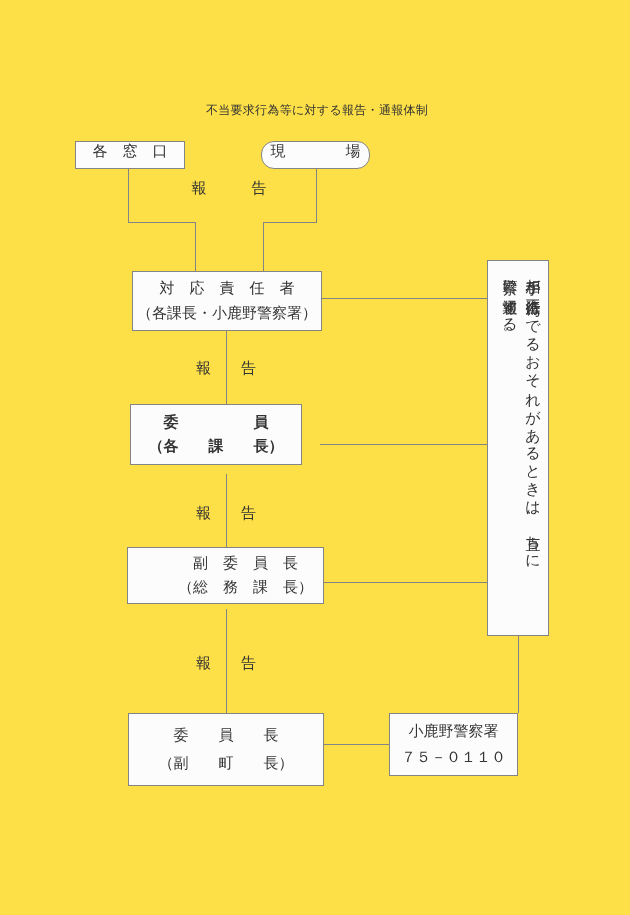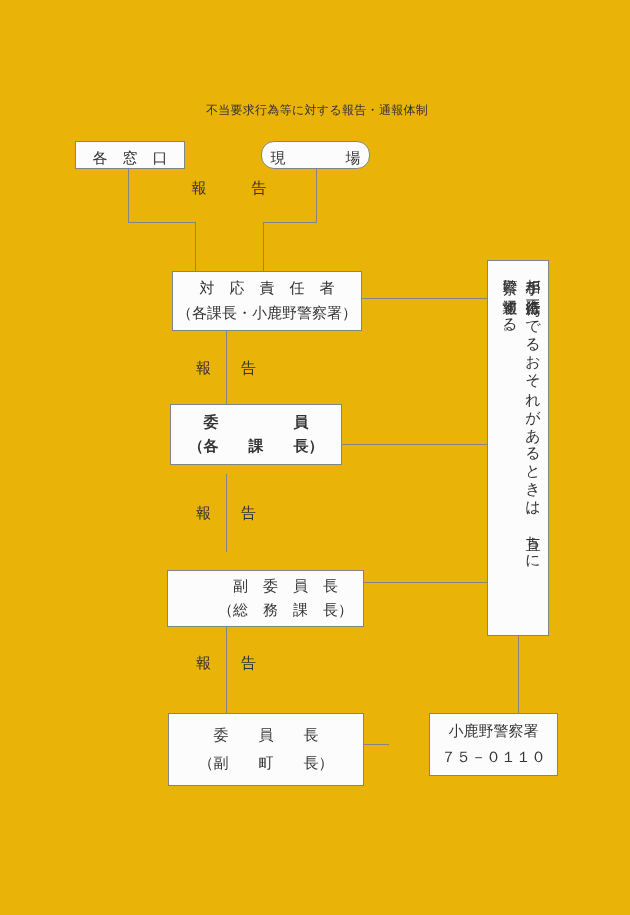--- a/index.html
+++ b/index.html
@@ -1,20 +1,20 @@
 <!DOCTYPE html>
 <html><head>
 <meta charset="utf-8">
 <style>
   html,body { margin:0; padding:0; }
   .page {
     position: relative;
     width: 630px;
     height: 915px;
-    background: #eab308;
+    background: #fde047;
     font-family: "Liberation Serif", "DejaVu Serif", serif;
     color: #333333;
     overflow: hidden;
   }
   .title {
     position: absolute;
     left: 0; top: 102px; width: 634px;
     text-align: center;
     font-size: 12px;
     letter-spacing: 0.3px;
@@ -23,36 +23,35 @@
   .box {
     position: absolute;
     border: 1px solid #848484;
     background: #fcfcfc;
     box-sizing: border-box;
     font-size: 15px;
     z-index: 2;
   }
   .box.single {
     display: flex;
-    align-items: flex-end;
+    align-items: flex-start;
     justify-content: center;
   }
   .box.double {
     display: flex;
     flex-direction: column;
     justify-content: space-evenly;
     align-items: center;
-    margin-left: 40px;
   }
   .box.double .bline { line-height: 1; }
   #box-counter  { left:75px;  top:141px; width:110px; height:28px; }
   #box-site     { left:261px; top:141px; width:109px; height:28px;border-radius:13px; }
   #box-response { left:132px; top:271px; width:190px; height:60px; }
   #box-member   { left:130px; top:404px; width:172px; height:61px;font-weight:bold; }
-  #box-vice     { left:127px; top:570px; width:197px; height:57px;padding-left:40px; }
+  #box-vice     { left:127px; top:547px; width:197px; height:57px;padding-left:40px; }
   #box-chair    { left:128px; top:713px; width:196px; height:73px; }
   #box-police   { left:389px; top:713px; width:129px; height:63px; }
   #box-note {
     left:487px; top:260px; width:62px; height:376px;
     writing-mode: vertical-rl;
     text-orientation: mixed;
     padding: 6px 4px 4px 0;
     line-height: 23px;
     letter-spacing: 1px;
     font-size: 15px;

